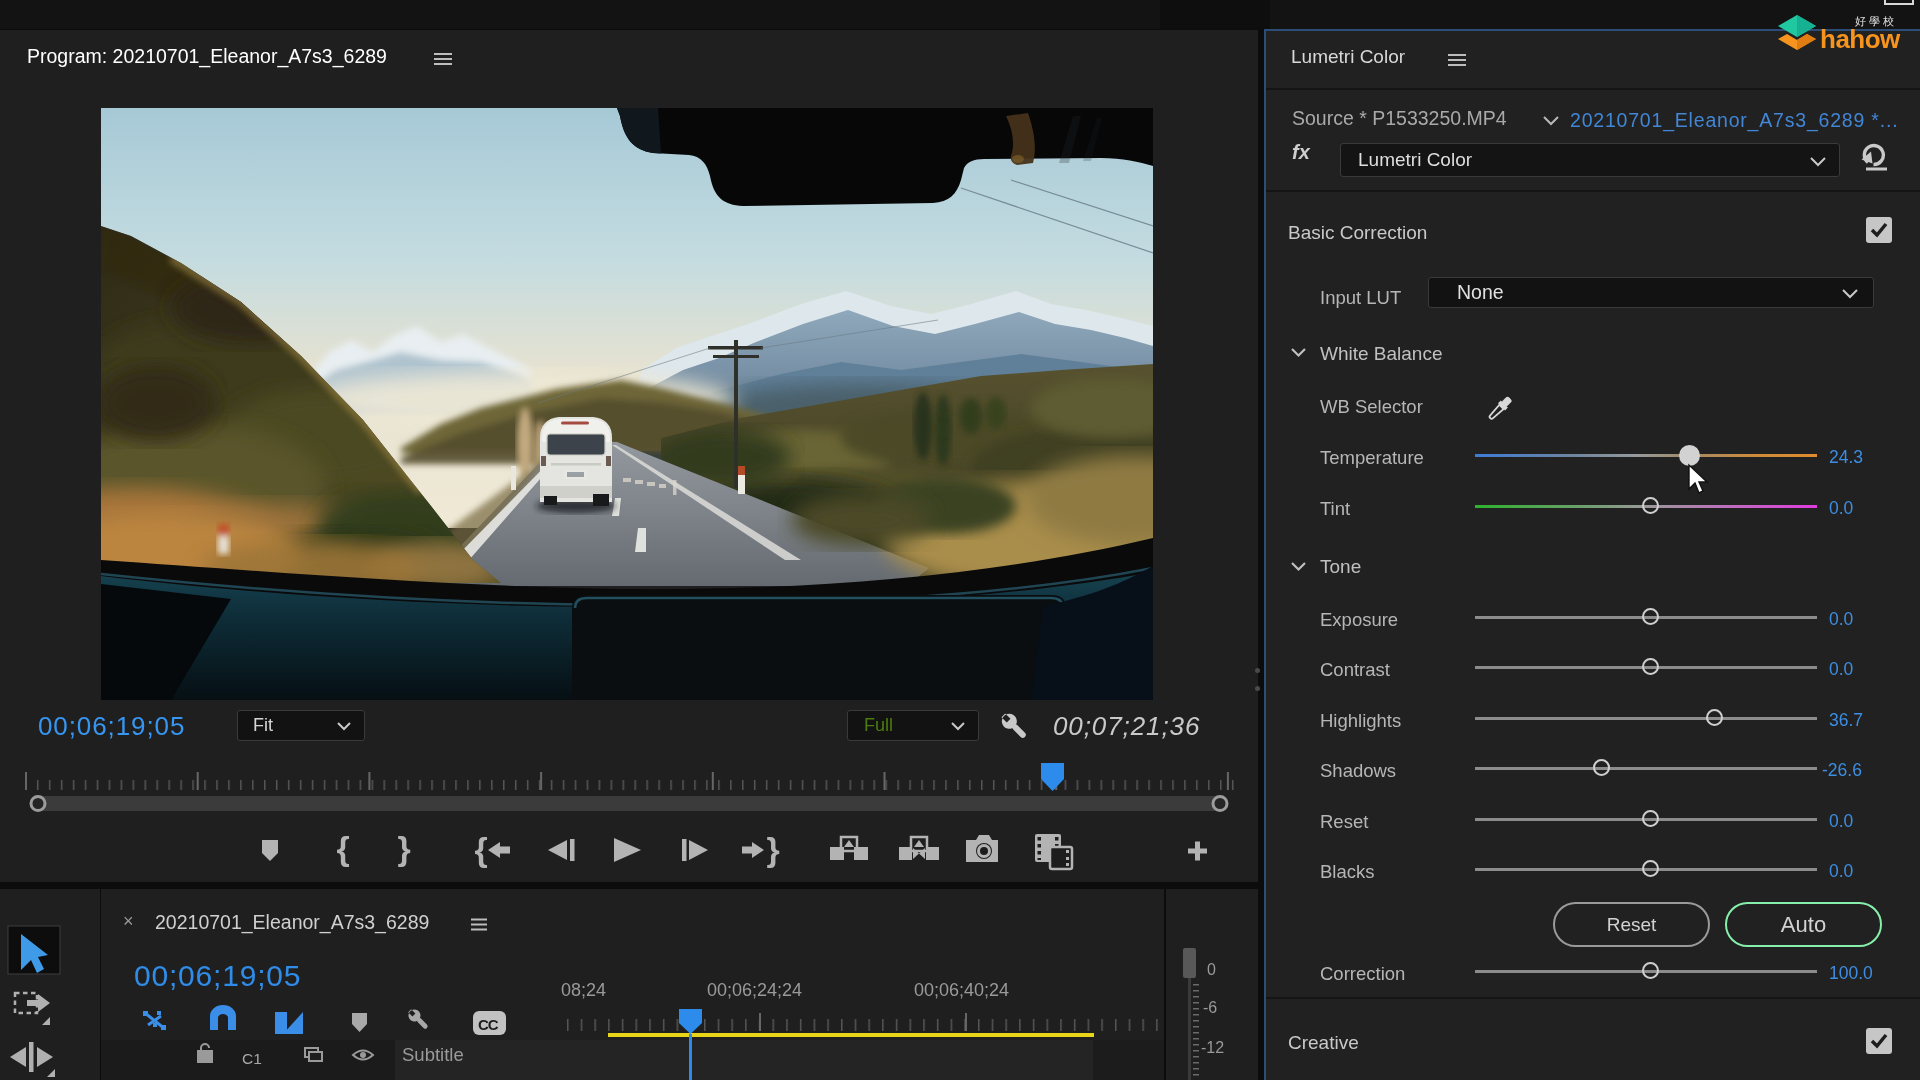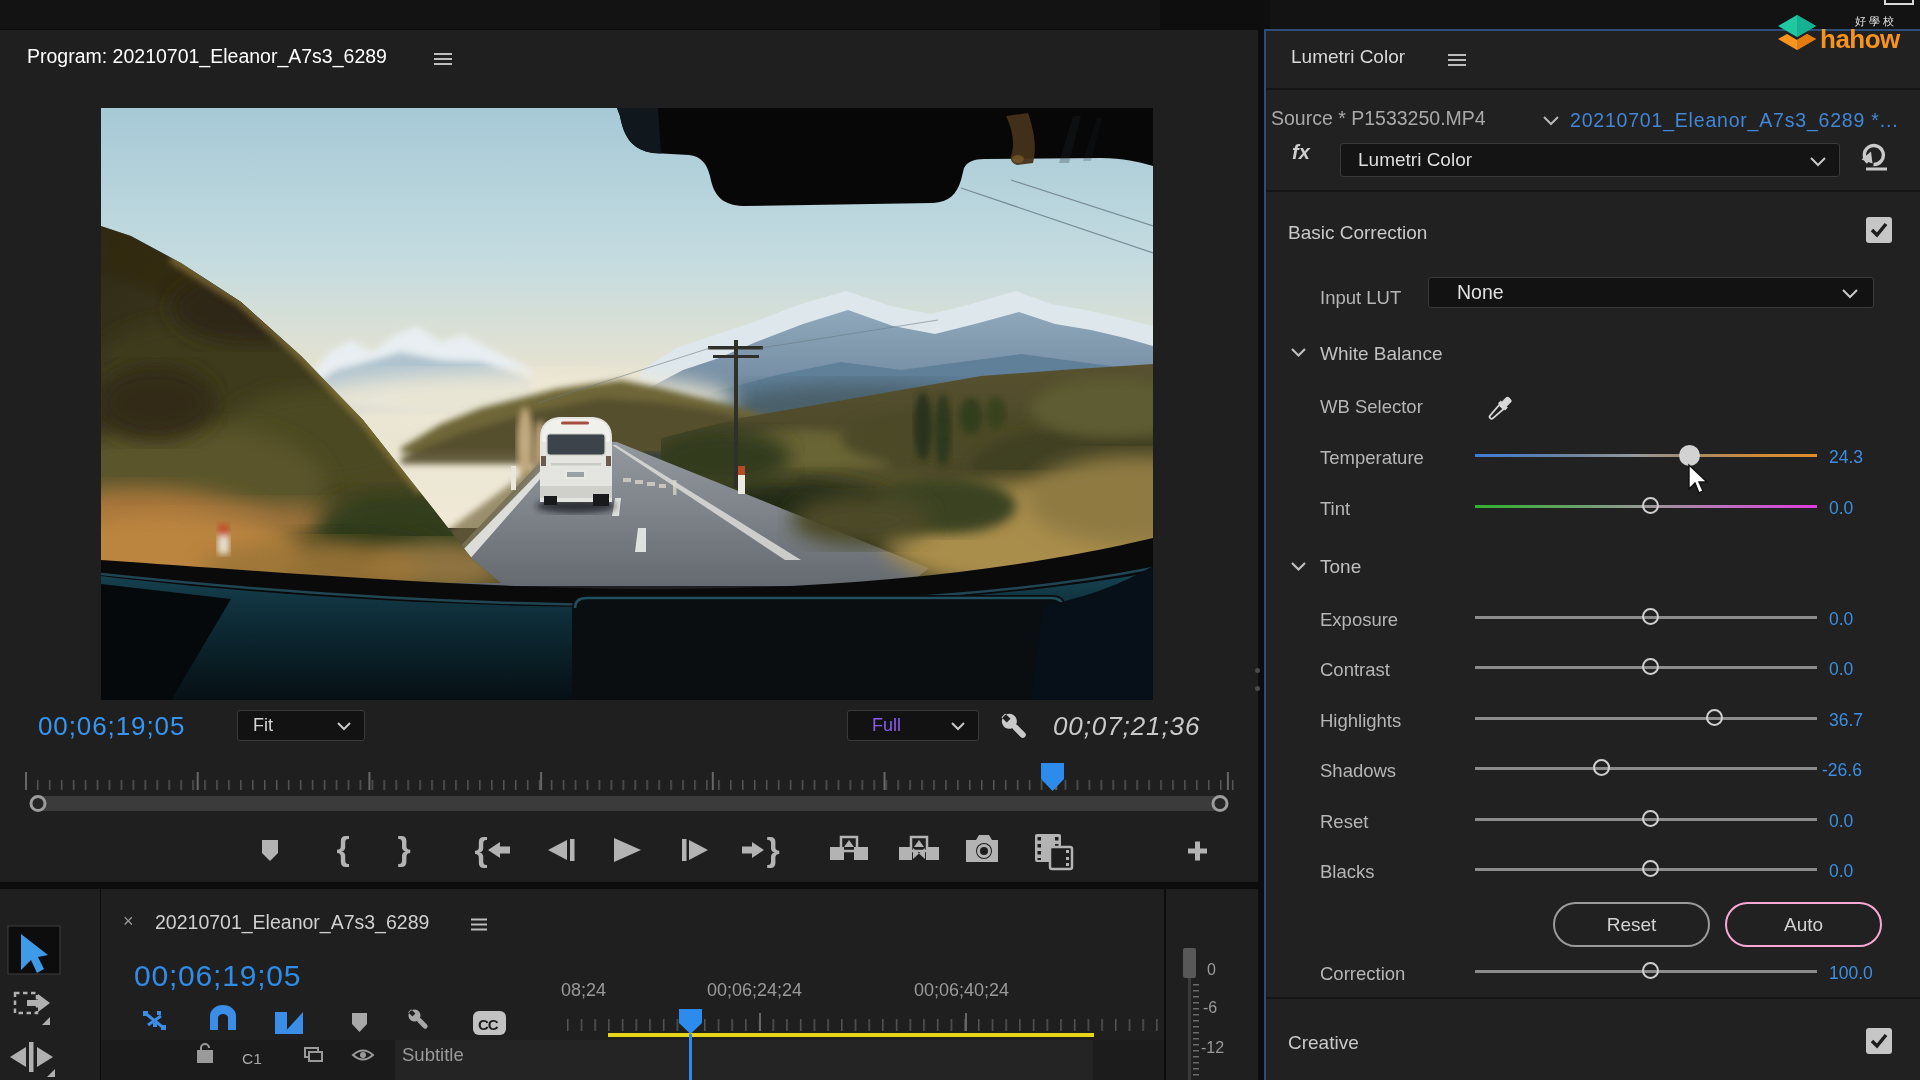--- a/index.html
+++ b/index.html
@@ -220,21 +220,21 @@
     </div>
 
     <div class="abs" style="left:38px;top:681px;color:#3896f3;font-size:26px;letter-spacing:0.9px;">00;06;19;05</div>
     <div class="abs ddbox" style="left:237px;top:680px;width:128px;height:31px;">
       <span class="abs" style="left:15px;top:4px;color:#d6d6d6;font-size:18px;">Fit</span>
       <svg class="abs" style="left:98px;top:10px;" width="16" height="11">
           <path d="M2,2 L8,8 L14,2" stroke="#c8c8c8" stroke-width="2" fill="none"></path>
         </svg>
     </div>
     <div class="abs ddbox" style="left:847px;top:680px;width:132px;height:31px;">
-      <span class="abs" style="left:16px;top:4px;color:#8b5cf6;font-size:18px;margin-left:8px;">Full</span>
+      <span class="abs" style="left:16px;top:4px;color:#4d7c0f;font-size:18px;">Full</span>
       <svg class="abs" style="left:102px;top:10px;" width="16" height="11">
           <path d="M2,2 L8,8 L14,2" stroke="#c8c8c8" stroke-width="2" fill="none"></path>
         </svg>
     </div>
     <svg class="abs" style="left:999px;top:680px;" width="34" height="34" viewBox="0 0 34 34">
       <g transform="translate(16,17) rotate(-45)" fill="#c9c9c9">
         <path fill-rule="evenodd" d="M0,-15.5 a7.5,7.5 0 1 1 -0.01,0 Z M-2.6,-16.5 h5.2 v7.5 h-5.2 Z"></path>
         <rect x="-3" y="-2.5" width="6" height="16.5" rx="3"></rect>
       </g>
     </svg>
@@ -415,21 +415,21 @@
     <div class="abs" style="left:25px;top:15px;color:#d8d8d8;font-size:19px;">Lumetri Color</div>
     <svg class="abs" style="left:181px;top:21px;" width="20" height="16">
         <g stroke="#bdbdbd" stroke-width="2">
           <line x1="1" y1="3" x2="19" y2="3"></line>
           <line x1="1" y1="8" x2="19" y2="8"></line>
           <line x1="1" y1="13" x2="19" y2="13"></line>
         </g>
       </svg>
     <div class="abs" style="left:0;top:57px;width:654px;height:2px;background:#141414;"></div>
 
-    <div class="abs" style="left:5px;top:76px;color:#a9a9a9;font-size:19.5px;">Source * P1533250.MP4</div>
+    <div class="abs" style="left:26px;top:76px;color:#a9a9a9;font-size:19.5px;">Source * P1533250.MP4</div>
     <svg class="abs" style="left:276px;top:84px;" width="18" height="12">
         <path d="M2,2 L9,9 L16,2" stroke="#b8b8b8" stroke-width="2" fill="none"></path>
       </svg>
     <div class="abs" style="left:304px;top:78px;width:344px;overflow:hidden;white-space:nowrap;color:#4286d6;font-size:19.5px;letter-spacing:0.8px;">20210701_Eleanor_A7s3_6289 *...</div>
 
     <div class="abs" style="left:26px;top:110px;color:#cfcfcf;font-size:20px;font-style:italic;font-weight:bold;">fx</div>
     <div class="abs ddbox" style="left:74px;top:112px;width:500px;height:34px;background:#141414;">
       <span class="abs" style="left:17px;top:5px;color:#dedede;font-size:19px;">Lumetri Color</span>
       <svg class="abs" style="left:468px;top:12px;" width="18" height="12">
           <path d="M2,2 L9,9 L16,2" stroke="#c8c8c8" stroke-width="2" fill="none"></path>
@@ -514,21 +514,21 @@
     <div class="abs" style="left:209px;top:787px;width:342px;height:3px;background:#8c8c8c;"></div>
     <div class="abs" style="left:376px;top:779px;width:17px;height:17px;border-radius:50%;border:2.5px solid #cfcfcf;"></div>
     <div class="abs bluev" style="left:563px;top:780px;">0.0</div>
 
     <div class="abs" style="left:54px;top:830px;color:#b6b6b6;font-size:18.5px;">Blacks</div>
     <div class="abs" style="left:209px;top:837px;width:342px;height:3px;background:#8c8c8c;"></div>
     <div class="abs" style="left:376px;top:829px;width:17px;height:17px;border-radius:50%;border:2.5px solid #cfcfcf;"></div>
     <div class="abs bluev" style="left:563px;top:830px;">0.0</div>
 
     <div class="abs" style="left:287px;top:871px;width:157px;height:45px;border:2px solid #9a9a9a;border-radius:23px;color:#d2d2d2;font-size:19px;text-align:center;line-height:42px;">Reset</div>
-    <div class="abs" style="left:459px;top:871px;width:157px;height:45px;border:2px solid #f9a8d4;border-radius:23px;color:#d2d2d2;font-size:19px;text-align:center;line-height:42px;">Auto</div>
+    <div class="abs" style="left:459px;top:871px;width:157px;height:45px;border:2px solid #86efac;border-radius:23px;color:#d2d2d2;font-size:22px;text-align:center;line-height:42px;">Auto</div>
 
     <div class="abs" style="left:54px;top:932px;color:#b6b6b6;font-size:18.5px;">Correction</div>
     <div class="abs" style="left:209px;top:939px;width:342px;height:3px;background:#8c8c8c;"></div>
     <div class="abs" style="left:376px;top:931px;width:17px;height:17px;border-radius:50%;border:2.5px solid #cfcfcf;"></div>
     <div class="abs bluev" style="left:563px;top:932px;">100.0</div>
 
     <div class="abs" style="left:0;top:966px;width:654px;height:2px;background:#141414;"></div>
 
     <div class="abs" style="left:22px;top:1001px;color:#c9c9c9;font-size:19px;">Creative</div>
     <div class="abs" style="left:600px;top:997px;width:26px;height:26px;background:#c6c6c6;border-radius:3px;">

